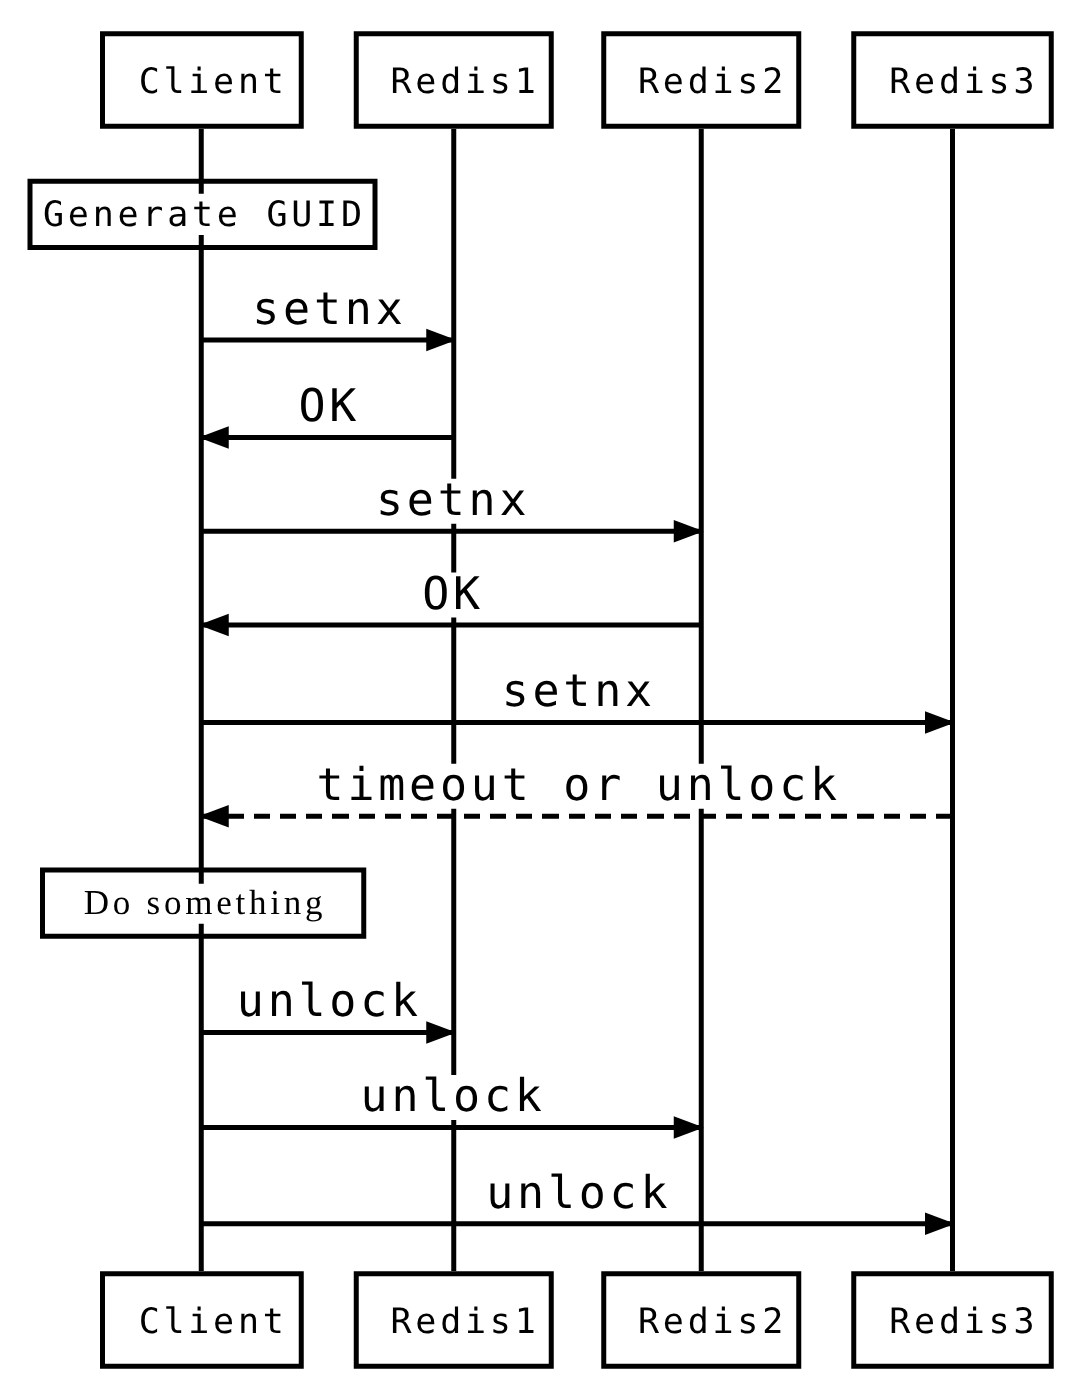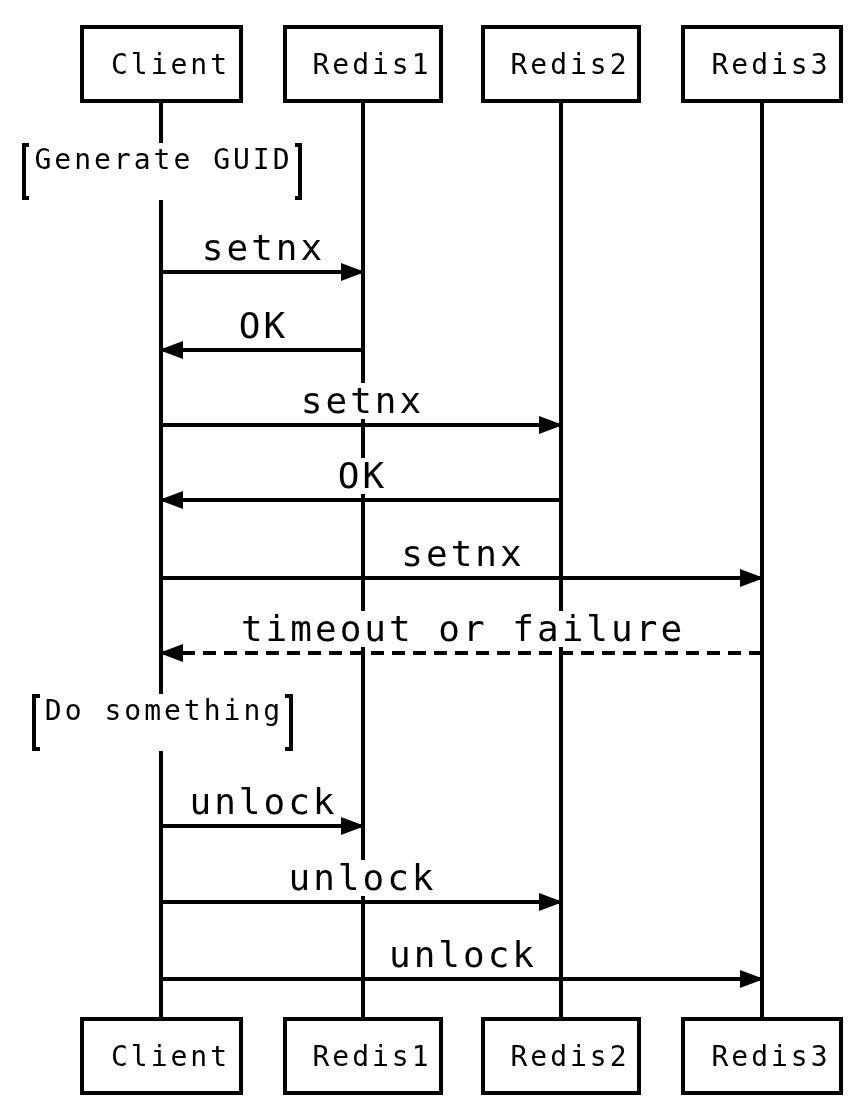--- a/index.html
+++ b/index.html
@@ -46,20 +46,21 @@
     position: absolute;
     box-sizing: border-box;
     border: 4px solid #000000;
     background: #ffffff;
     height: 57px;
   }
   .note-label {
     position: absolute;
     height: 57px;
     display: flex;
+    align-items: center;
     justify-content: center;
   }
   .note-label span {
     background: #ffffff;
     font-size: 28px;
     letter-spacing: 3px;
     padding: 0 2px 0 5px;
     white-space: nowrap;
   }
   
@@ -118,21 +119,21 @@
   <div class="note-rect" style="left:32px; top:694px; width:261px;"></div>
 
   <div class="lifeline" style="left:159px;"></div>
   <div class="lifeline" style="left:361px;"></div>
   <div class="lifeline" style="left:559px;"></div>
   <div class="lifeline" style="left:760px;"></div>
 
   <div class="note-label" style="left:22px; top:143px; width:280px;">
     <span>Generate GUID</span>
   </div>
-  <div class="note-label" style="left:32px; top:694px; width:261px;">
+  <div class="note-label" style="left:32px; top:694px; width:261px;font-family:Liberation Serif, serif;">
     <span>Do something</span>
   </div>
 
   <div class="msg" style="left:161px; top:270px; width:202px;">
     <div class="mlabel">setnx</div>
     <div class="line"></div>
     <div class="head right"></div>
   </div>
 
   <div class="msg" style="left:161px; top:348px; width:202px;">
@@ -153,21 +154,21 @@
     <div class="head left"></div>
   </div>
 
   <div class="msg" style="left:161px; top:576px; width:601px;">
     <div class="mlabel">setnx</div>
     <div class="line"></div>
     <div class="head right"></div>
   </div>
 
   <div class="msg dashed" style="left:161px; top:651px; width:601px;">
-    <div class="mlabel">timeout or failure</div>
+    <div class="mlabel">timeout or unlock</div>
     <div class="line"></div>
     <div class="head left"></div>
   </div>
 
   <div class="msg" style="left:161px; top:824px; width:202px;">
     <div class="mlabel">unlock</div>
     <div class="line"></div>
     <div class="head right"></div>
   </div>
 

